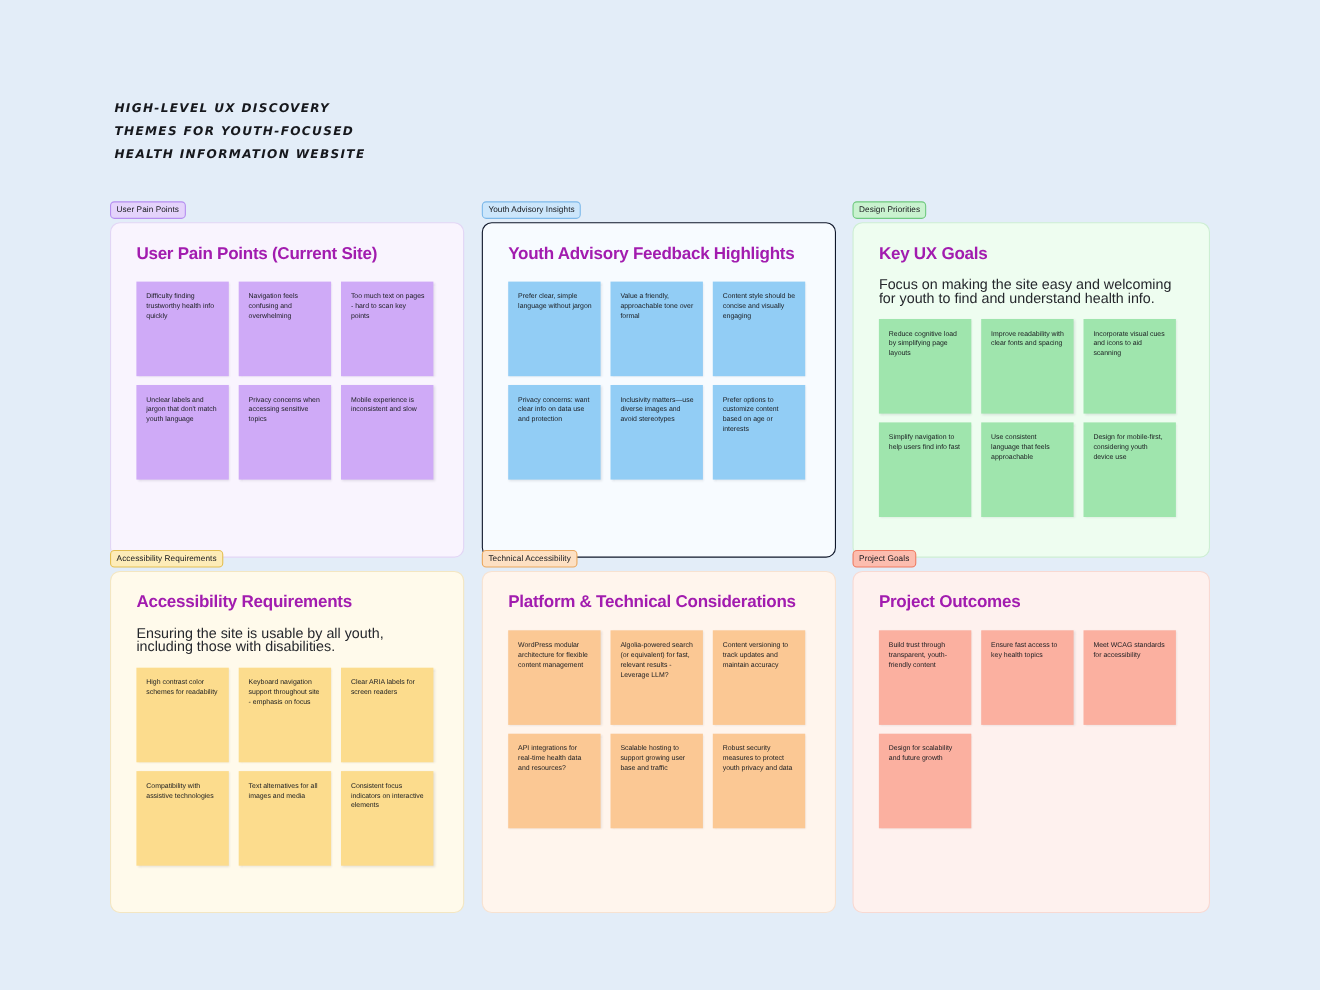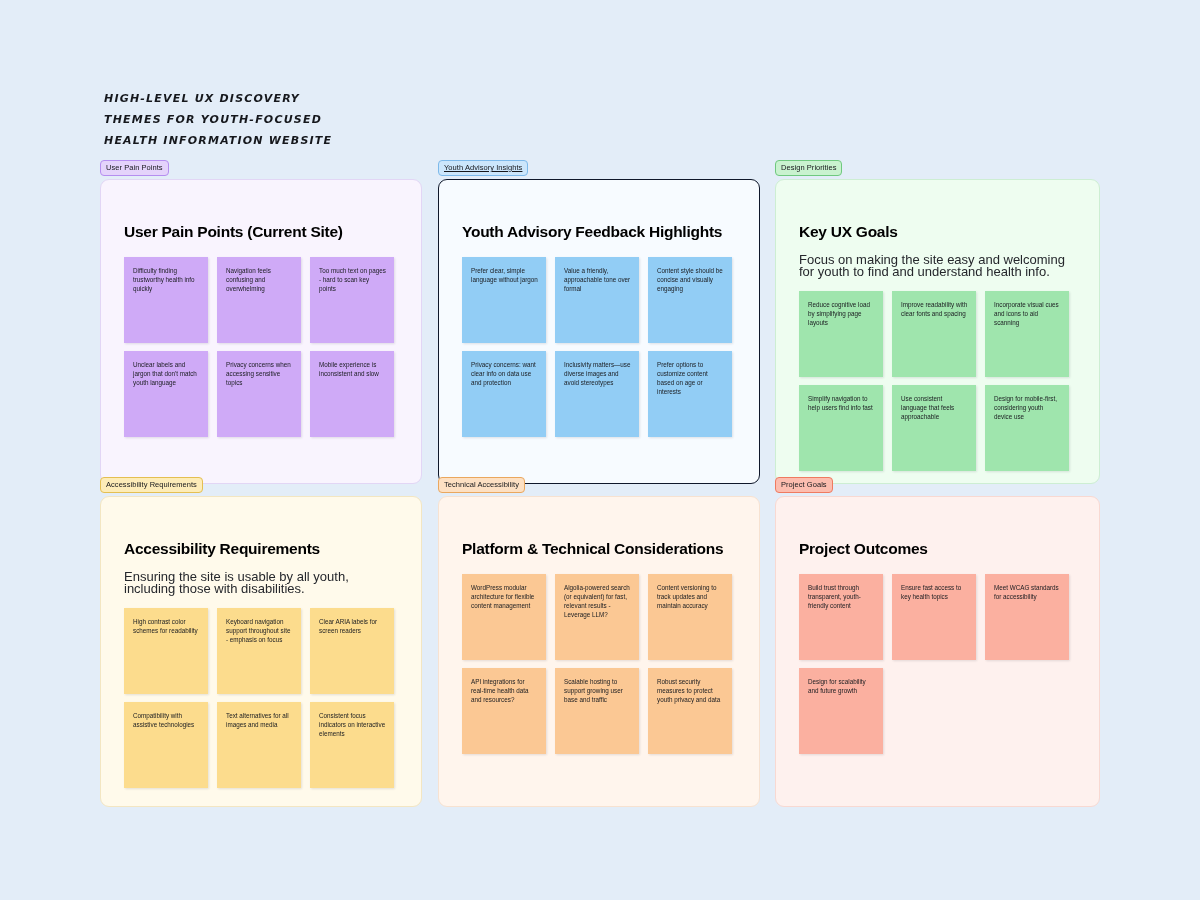--- a/index.html
+++ b/index.html
@@ -29,21 +29,21 @@
     letter-spacing: 1.2px;
     color: #16181d;
     text-transform: uppercase;
     white-space: pre-line;
   }
 
   
   #board {
     position: absolute;
     left: 100px;
-    top: 156px;
+    top: 180px;
     width: 1000px;
     height: 640px;
   }
   .frame {
     position: absolute;
     width: 322px;
   }
   .frame.col1 { left: 0px; }
   .frame.col2 { left: 338px; }
   .frame.col3 { left: 675px; width: 325px; }
@@ -70,24 +70,24 @@
     border-radius: 9px;
     box-sizing: border-box;
     position: relative;
     overflow: hidden;
   }
   .frame.row1 .frame-body { height: 305px; }
   .frame.row2 .frame-body { height: 311px; }
 
   .frame-title {
     margin: 0;
-    padding: 43px 0 0 23px;
+    padding: 19px 0 0 23px;
     font-size: 15.5px;
     font-weight: 700;
-    color: #000000;
+    color: #a21caf;
     letter-spacing: -0.25px;
   }
   .frame-subtitle {
     margin: 0;
     padding: 13px 23px 0 23px;
     font-size: 13px;
     line-height: 12.5px;
     color: #25272c;
     max-width: 268px;
   }
@@ -112,21 +112,21 @@
     overflow: hidden;
     word-wrap: break-word;
   }
 
   
   
   .theme-purple .frame-tag  { background: #e4d3fb; border-color: #b58ef0; }
   .theme-purple .frame-body { background: #f9f4fe; border: 1px solid #e2d6f5; }
   .theme-purple .note       { background: #cfaaf7; }
   
-  .theme-blue .frame-tag    { background: #cce6fb; border-color: #7db9ea; text-decoration: underline; }
+  .theme-blue .frame-tag    { background: #cce6fb; border-color: #7db9ea; }
   .theme-blue .frame-body   { background: #f7fbff; border: 1px solid #0f172a; }
   .theme-blue .note         { background: #92cdf5; }
   
   .theme-green .frame-tag   { background: #c9f2cf; border-color: #6fc97f; text-align: center; }
   .theme-green .frame-body  { background: #eefdf0; border: 1px solid #cdeed3; }
   .theme-green .note        { background: #9fe5ad; }
   
   .theme-yellow .frame-tag  { background: #fdecb8; border-color: #e4bf52; }
   .theme-yellow .frame-body { background: #fffaeb; border: 1px solid #f3e6c2; }
   .theme-yellow .note       { background: #fcdc8d; }

